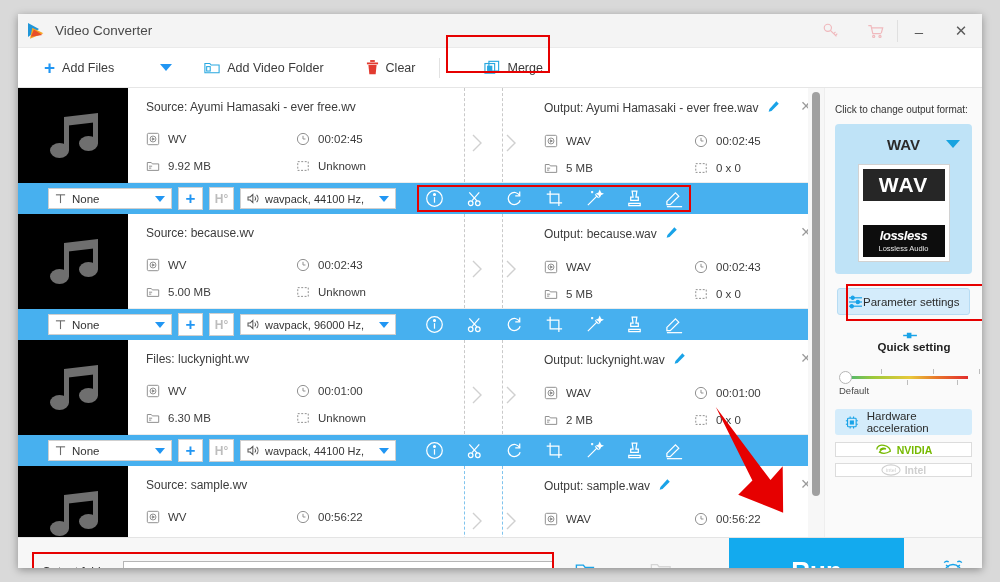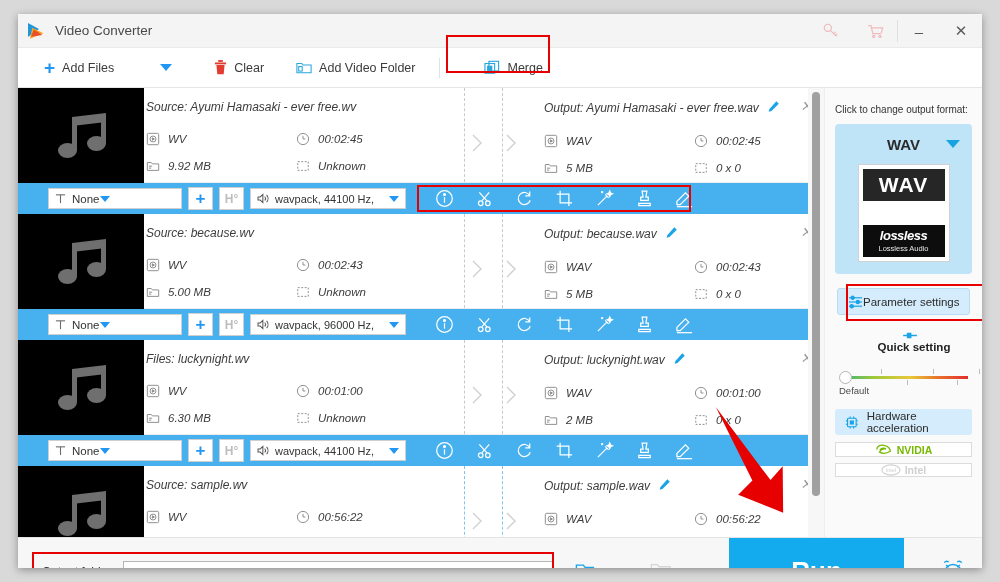--- a/index.html
+++ b/index.html
@@ -75,41 +75,41 @@
   .filerow { display:flex; height:95px; border-bottom:1px solid #ececec; background:#fff; position:relative;}
   .thumb { width:162px; height:95px; background:#000; display:flex;align-items:center;justify-content:center; }
   .note { position:relative; width:46px;height:42px; }
   .note .beam { position:absolute; left:14px; top:0; width:34px;height:9px;background:#6f6f6f;
                 transform:skewY(-7deg); }
   .note .s1 { position:absolute; left:14px; top:5px; width:5px;height:30px;background:#6f6f6f; }
   .note .s2 { position:absolute; left:43px; top:2px; width:5px;height:26px;background:#6f6f6f; }
   .note .h1 { position:absolute; left:0px; top:28px; width:19px;height:15px;background:#6f6f6f;border-radius:50%; }
   .note .h2 { position:absolute; left:29px; top:21px; width:19px;height:15px;background:#6f6f6f;border-radius:50%; }
 
-  .info { flex:1; display:flex; position:relative; padding-left:2px;font-style:italic; }
+  .info { flex:1; display:flex; position:relative; padding-left:18px; }
   .col { width:310px; padding-top:12px; position:relative; }
   .col.out { width:300px; padding-left:20px; }
   .srcline { font-size:12px; color:#3c3c3c; margin-bottom:11px; display:flex; align-items:center; }
   .pencil { margin-left:8px; }
   .metagrid { display:flex; }
   .metacell { width:150px; display:flex; align-items:center; height:27px; font-size:11.5px;color:#3c3c3c;}
   .metacell .ic { width:22px; display:flex; align-items:center; }
   .metacol { display:flex; flex-direction:column; }
   .arrowzone { width:68px; position:relative; }
   .dashline { position:absolute; top:0; bottom:0; width:0; border-left:1px dashed #c9c9c9; }
   .chev { position:absolute; top:44px; }
   .closebtn { position:absolute; right:12px; top:10px; font-size:14px;color:#9a9a9a; }
 
   
   .bluebar { height:31px; background:#47b0ef; display:flex; align-items:center; padding-left:30px; position:relative;}
   .sel {
     height:21px; background:#fff; border:1px solid #cfcfcf; display:flex; align-items:center;
     font-size:11.5px; color:#333; padding:0 6px;
   }
-  .sel.none { width:134px; }
+  .sel.none { width:124px; justify-content:space-between; }
   .sel.audio { width:156px; justify-content:space-between; margin-left:6px; }
   .selcaret { width:0;height:0;border-left:5px solid transparent;border-right:5px solid transparent;
               border-top:6px solid #2196f3; }
   .sqbtn { width:25px;height:23px;background:#fff;border:1px solid #cfcfcf;margin-left:6px;
            display:flex;align-items:center;justify-content:center; }
   .icrow { display:flex; align-items:center; margin-left:18px; }
   .icrow .ib { width:40px;height:26px;display:flex;align-items:center;justify-content:center; }
   .editor-hl { position:absolute; left:399px; top:2px; width:274px; height:27px; border:2px solid #e60000; }
 
   
@@ -206,34 +206,34 @@
   </div>
 
   <div class="toolbar">
     <div class="tbtn">
       <span class="plus">+</span>
       <span class="lbl">Add Files</span>
     </div>
     <div class="tbtn" style="margin-left:26px">
       <span class="caret-down"></span>
     </div>
+    <div class="tbtn" style="margin-left:12px">
+      <svg width="16" height="15" viewBox="0 0 18 16" fill="none" stroke="#29a8e0" stroke-width="1.2">
+        <path d="M1 3.5 H6.5 L8 5.2 H17 V14 H1 Z"></path>
+          <rect x="3" y="7" width="4" height="5"></rect>
+      </svg>
+      <span class="lbl">Add Video Folder</span>
+    </div>
     <div class="tbtn" style="margin-left:22px">
       <svg width="13" height="15" viewBox="0 0 14 16">
         <rect x="4.5" y="0" width="5" height="2" fill="#e23b30"></rect>
         <rect x="1" y="2.6" width="12" height="2" fill="#e23b30"></rect>
         <path d="M2.6 5.4 H11.4 L10.4 15.4 H3.6 Z" fill="#e23b30"></path>
       </svg>
       <span class="lbl">Clear</span>
-    </div>
-    <div class="tbtn" style="margin-left:12px">
-      <svg width="16" height="15" viewBox="0 0 18 16" fill="none" stroke="#29a8e0" stroke-width="1.2">
-        <path d="M1 3.5 H6.5 L8 5.2 H17 V14 H1 Z"></path>
-          <rect x="3" y="7" width="4" height="5"></rect>
-      </svg>
-      <span class="lbl">Add Video Folder</span>
     </div>
     <div class="vsep" style="margin-left:14px"></div>
     <div class="merge-wrap">
       <div class="tbtn">
         <svg width="16" height="15" viewBox="0 0 18 17" fill="none" stroke="#29a8e0" stroke-width="1.3">
           <rect x="1" y="4" width="11" height="11"></rect>
             <rect x="5.5" y="1.5" width="11" height="11"></rect>
           <rect x="3.4" y="6.4" width="6" height="6" fill="#29a8e0" stroke="none"></rect>
         </svg>
         <span class="lbl">Merge</span>

